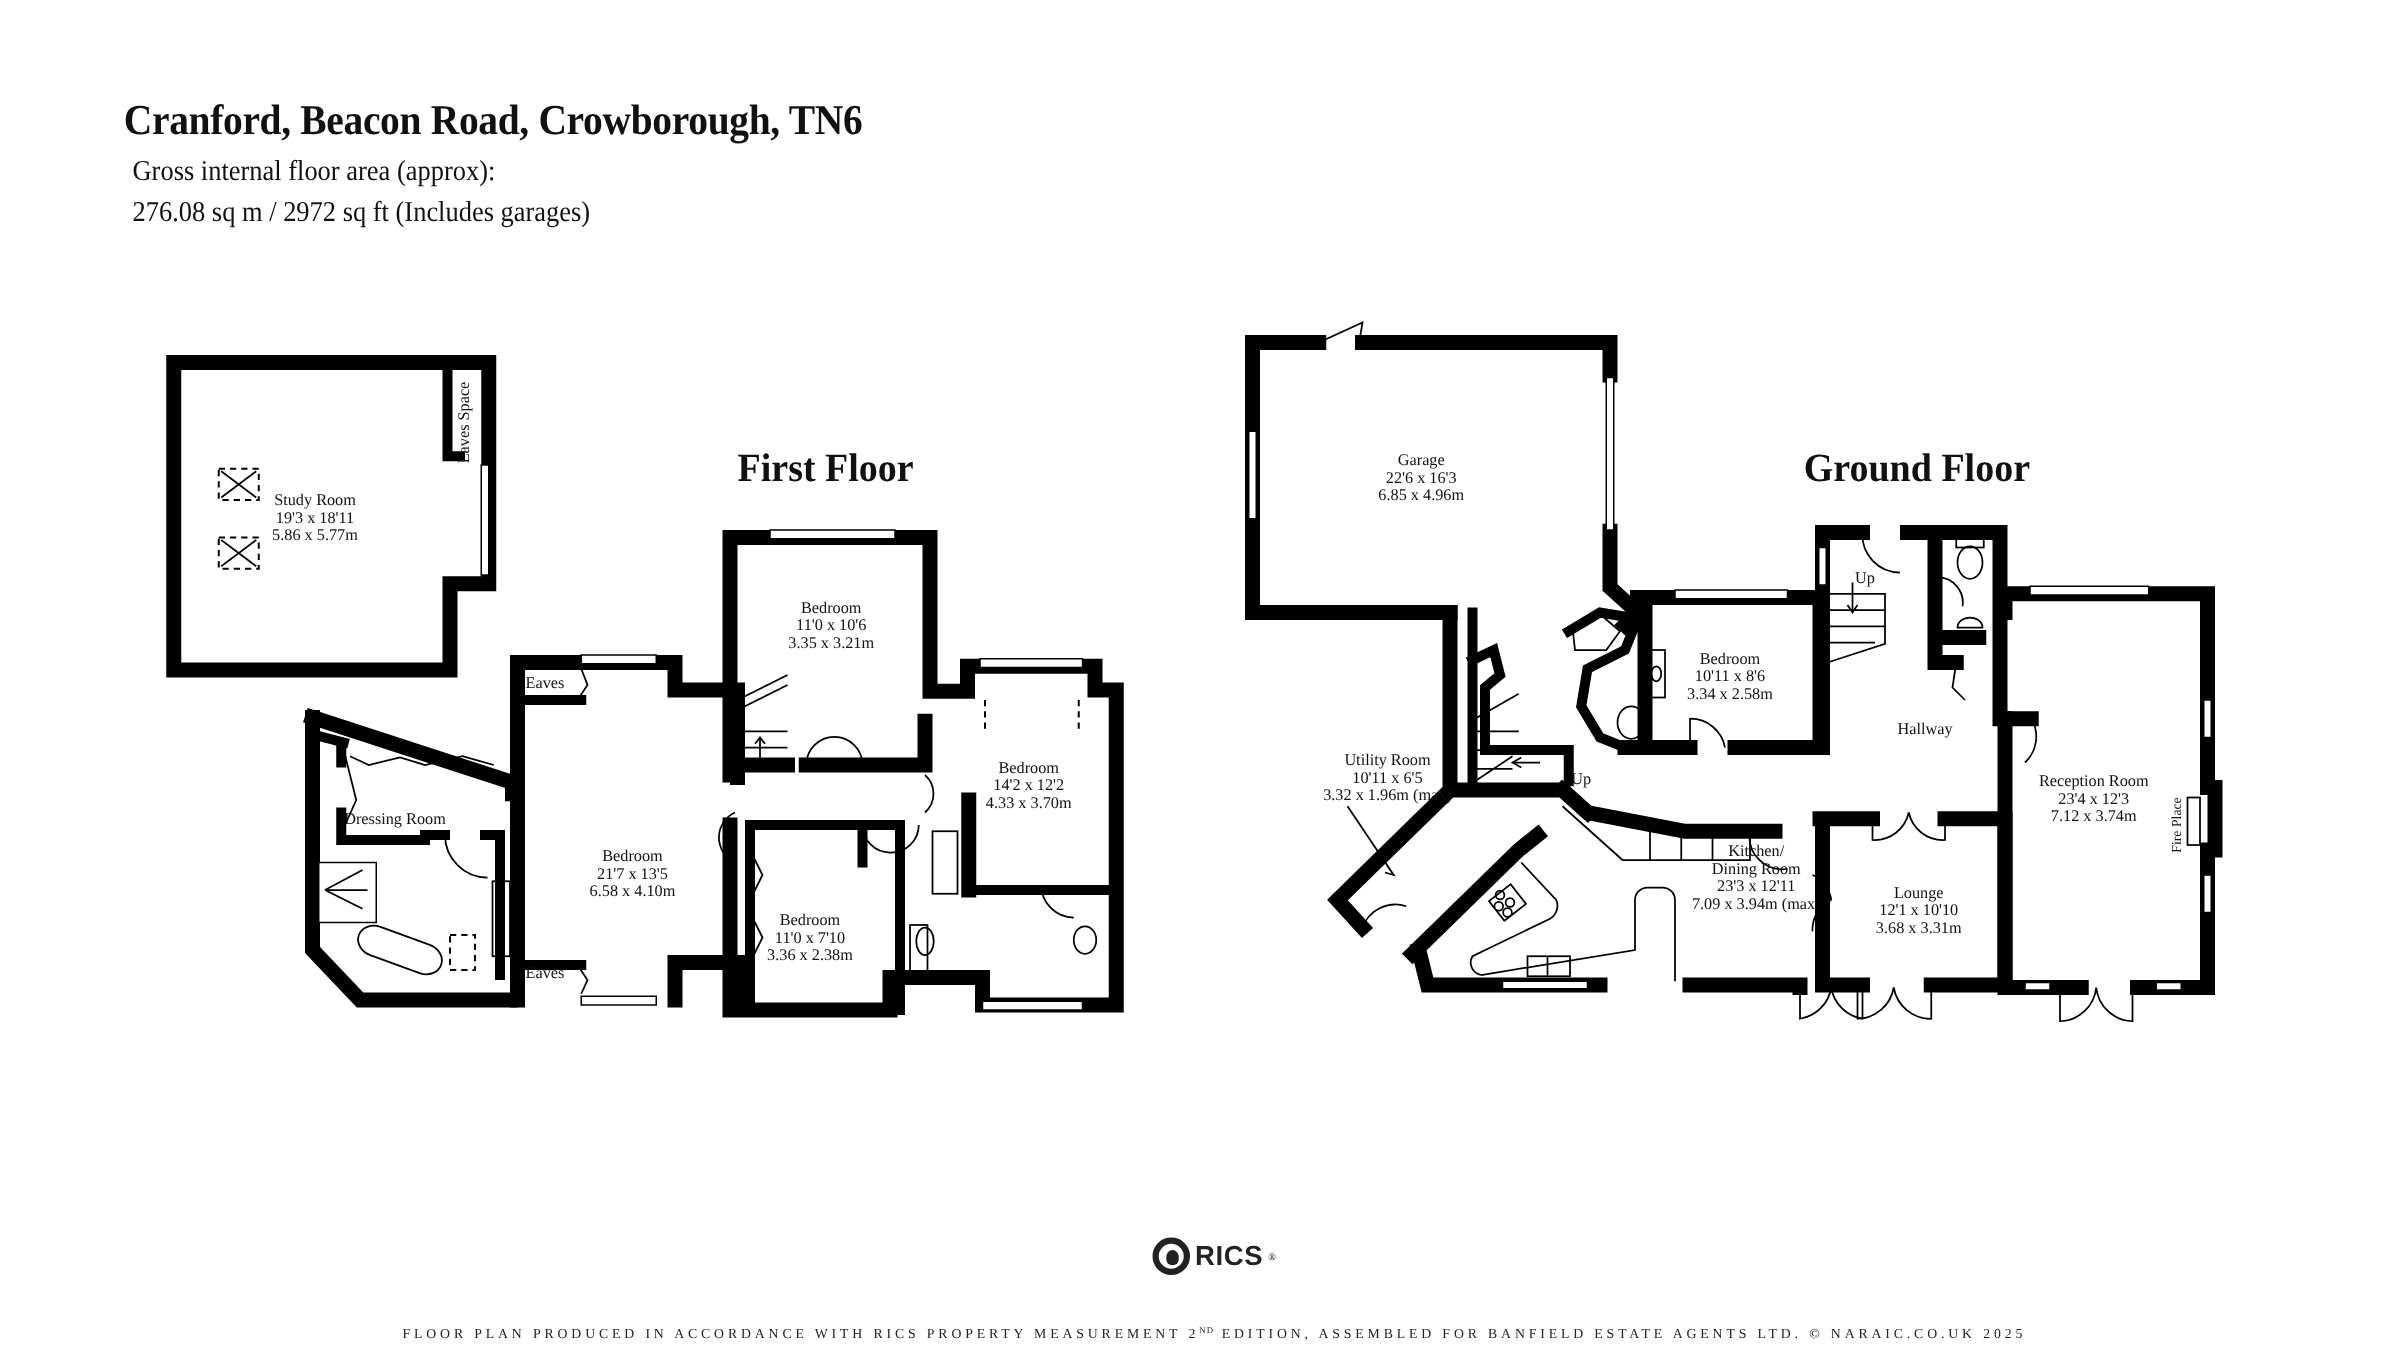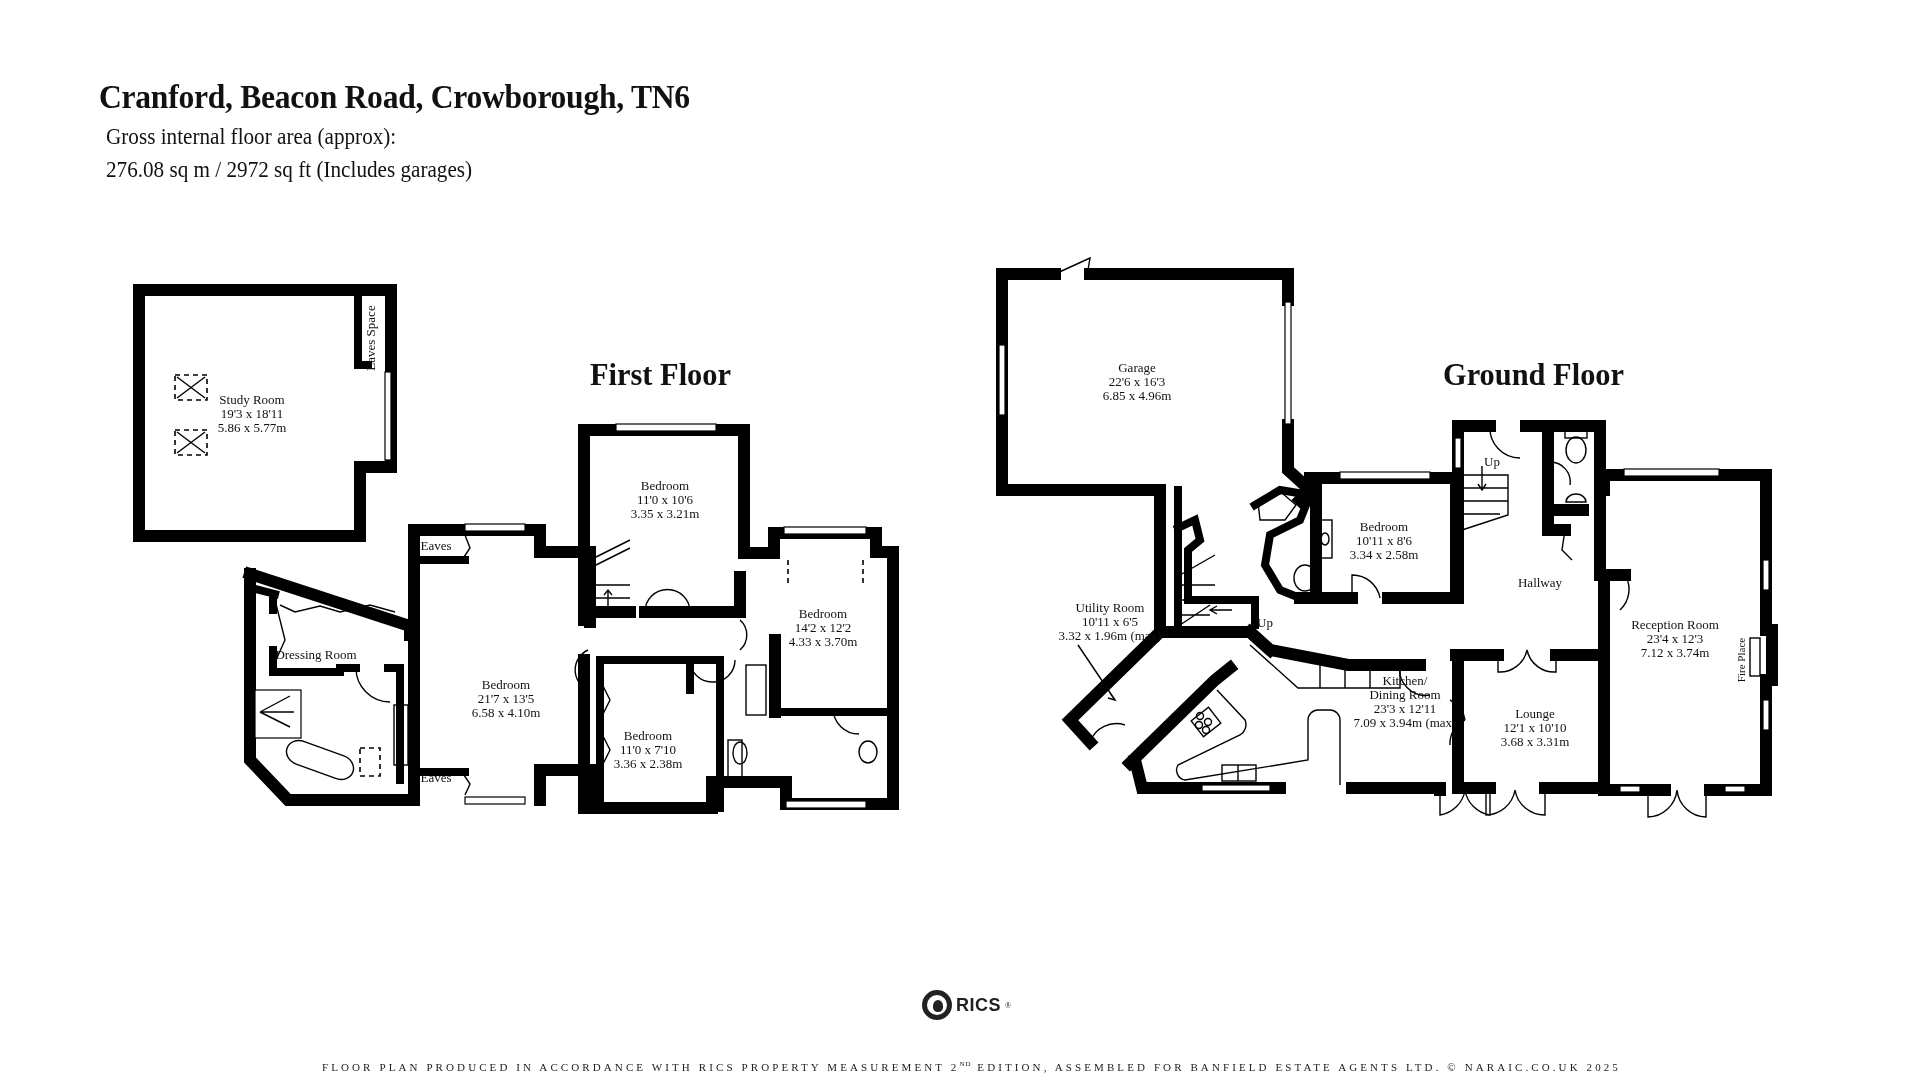--- a/index.html
+++ b/index.html
@@ -14,21 +14,21 @@
   svg.plan{position:absolute;left:0;top:0;}
   .wall{fill:none;stroke:#000;stroke-width:12;stroke-linejoin:miter;stroke-linecap:square;}
   .wall-thin{fill:none;stroke:#000;stroke-width:8;stroke-linejoin:miter;stroke-linecap:square;}
   .line{fill:none;stroke:#000;stroke-width:1.4;}
   .dash{fill:none;stroke:#000;stroke-width:1.6;stroke-dasharray:5 4;}
   .win{fill:#fff;stroke:#000;stroke-width:1.2;}
   .room-label{font-family:"Liberation Serif","DejaVu Serif",serif;font-size:13px;fill:#111;text-anchor:middle;}
   .logo{position:absolute;left:922px;top:990px;display:flex;align-items:center;gap:4px;}
   .logo-mark{width:30px;height:30px;border-radius:50%;border:5px solid #222;box-sizing:border-box;position:relative;}
   .logo-mark:after{content:"";position:absolute;left:6px;top:5px;width:10px;height:12px;border-radius:50% 50% 40% 40%;background:#222;}
-  .logo-text{font-family:"Liberation Sans","DejaVu Sans",sans-serif;font-weight:bold;font-size:18px;color:#222;letter-spacing:0.5px;}
+  .logo-text{font-family:"Liberation Sans","DejaVu Sans",sans-serif;font-weight:bold;font-size:22px;color:#222;letter-spacing:0.5px;}
   .logo-reg{font-size:8px;vertical-align:top;}
   .footer{position:absolute;left:322px;top:1060px;font-size:11px;letter-spacing:3.1px;white-space:nowrap;color:#222;}
   .footer sup{font-size:7px;letter-spacing:1px;}
 </style>
 </head>
 <body>
 
 <div class="title">Cranford, Beacon Road, Crowborough, TN6</div>
 <div class="sub sub1">Gross internal floor area (approx):</div>
 <div class="sub sub2">276.08 sq m / 2972 sq ft (Includes garages)</div>

